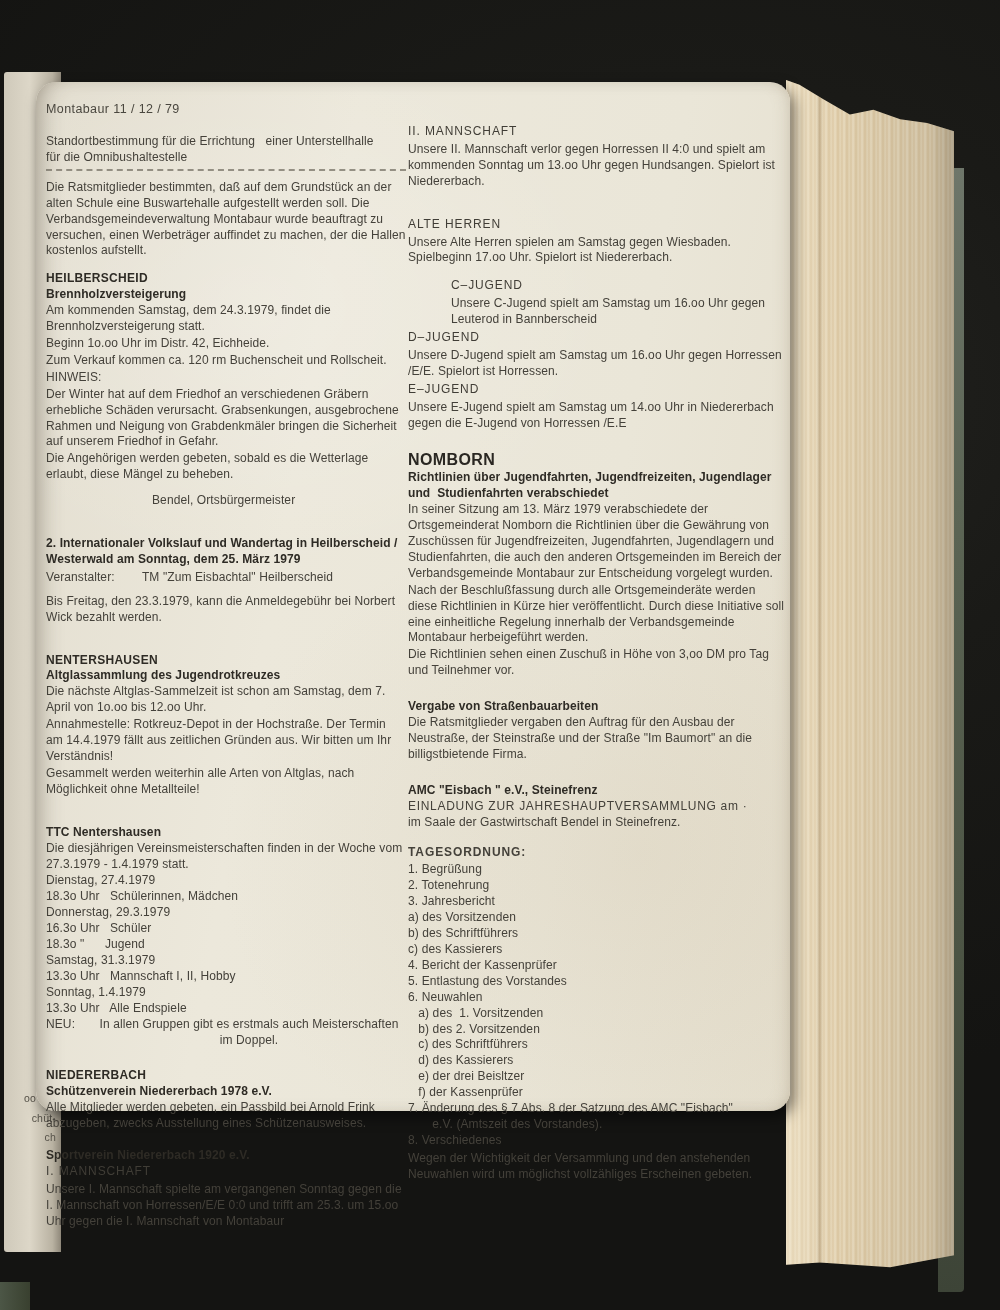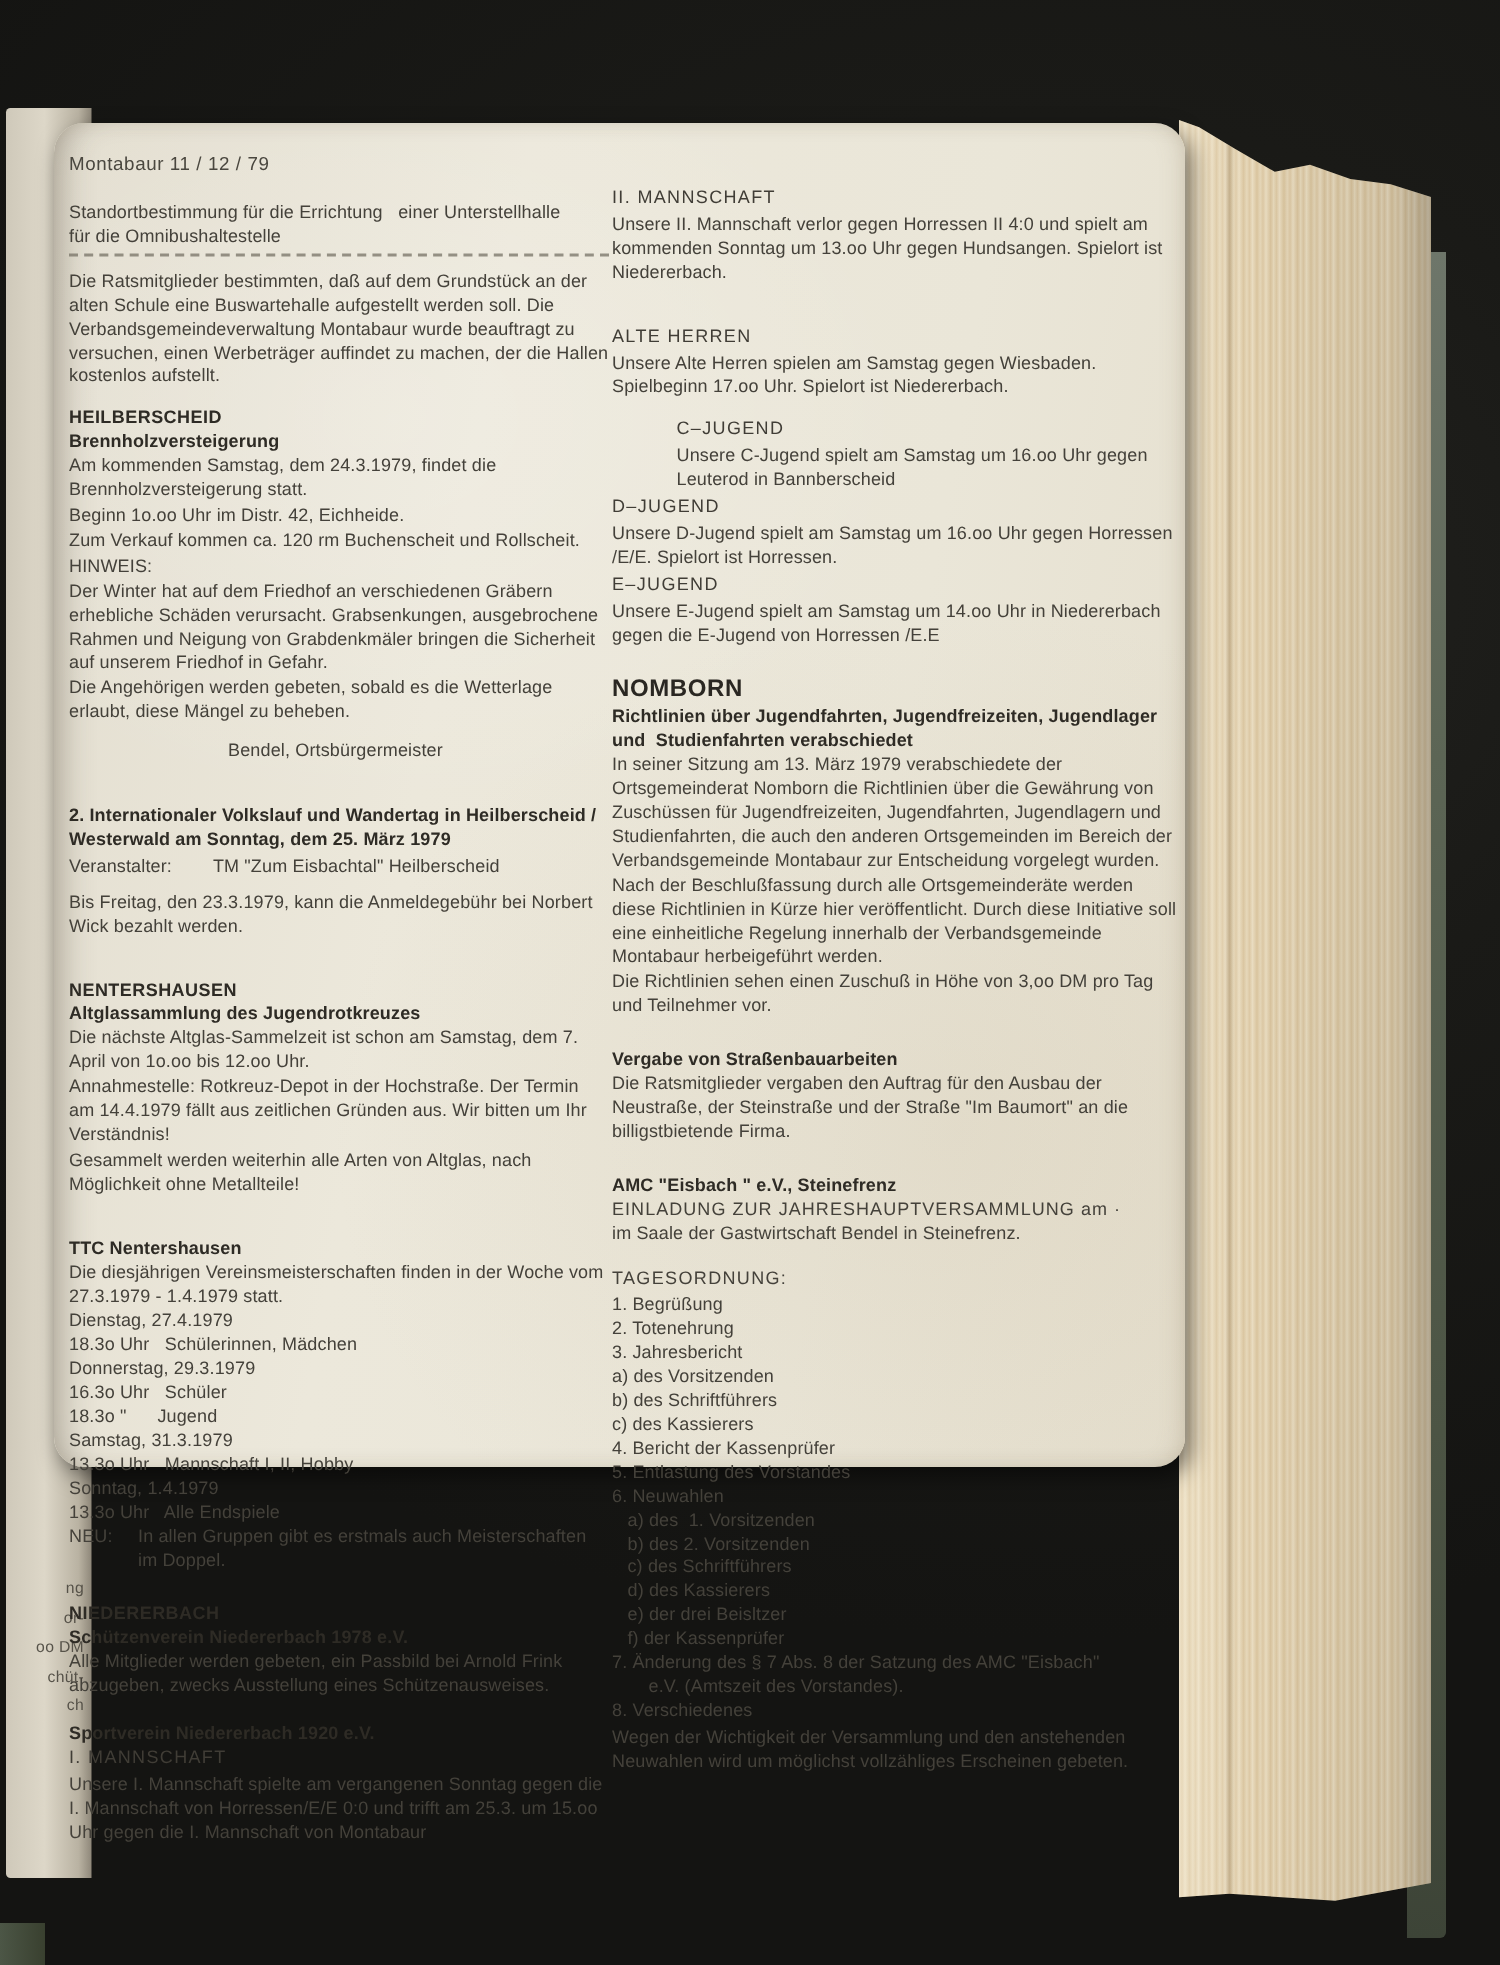--- a/index.html
+++ b/index.html
@@ -40,21 +40,21 @@
     border-radius: 3px 0 0 3px;
     padding-left: 23px;
   }
   .sliver-fragments {
     position: absolute; top: 978px; right: 5px; text-align: right;
     font-size: 10.5px; line-height: 19.5px; color: #565249; letter-spacing: 0.2px;
   }
 
   
   .page {
-    position: absolute; left: 36px; top: 82px; width: 754px; height: 896px;
+    position: absolute; left: 36px; top: 82px; width: 754px; height: 1029px;
     background:
       radial-gradient(ellipse 500px 380px at 30% 22%, rgba(255,255,255,0.20), rgba(255,255,255,0) 70%),
       radial-gradient(ellipse 600px 500px at 80% 75%, rgba(196,180,150,0.18), rgba(0,0,0,0) 70%),
       linear-gradient(100deg, #e3ded0 0%, #ece8db 35%, #eae6d8 70%, #e5dfce 100%);
     box-shadow: inset 16px 0 24px -14px rgba(70,60,45,0.45), inset -8px 0 18px -10px rgba(120,100,70,0.35), 4px 6px 14px rgba(0,0,0,0.5);
     color: #44413a;
     font-size: 12px; line-height: 15.9px; letter-spacing: 0.1px; border-radius: 20px;
   }
 
   .page-header {
@@ -79,25 +79,25 @@
 
   .sect { margin-bottom: 14px; }
   .gap-lg { margin-bottom: 27px; }
   .gap-md { margin-bottom: 20px; }
 
   .sig { margin: 10px 0 0 106px; }
 
   .sched-line { white-space: pre-wrap; }
   .neu-row { display: flex; }
   .neu-label { width: 46px; flex: 0 0 46px; }
-  .neu-text { flex: 1; }
+  .neu-text { flex: 1; text-align: center; }
 
   .invite-caps { letter-spacing: 0.7px; }
   .invite-indent { margin-left: 49px; }
-  .agenda-label { letter-spacing: 0.9px; margin: 14px 0 2px 0; }
+  .agenda-label { letter-spacing: 0.9px; margin: 14px 0 2px 0; font-weight: bold; }
   .agenda-item { white-space: pre-wrap; padding-left: 14px; text-indent: -14px; }
   .closing { margin-top: 2px; }
 </style>
 </head>
 <body>
 
 <div class="scene">
 
   <div class="cover-right"></div>
   <div class="cover-bottom-left"></div>

